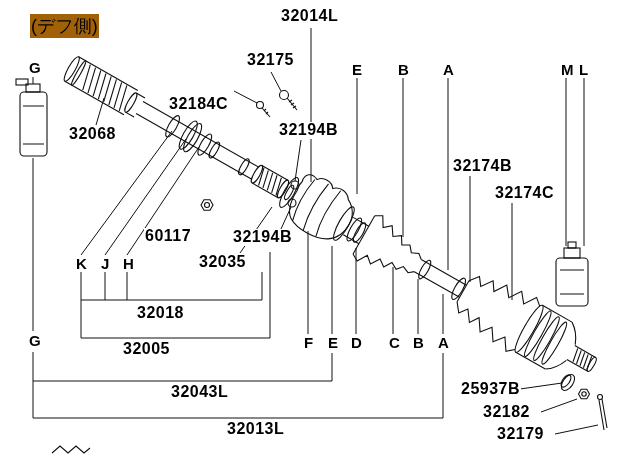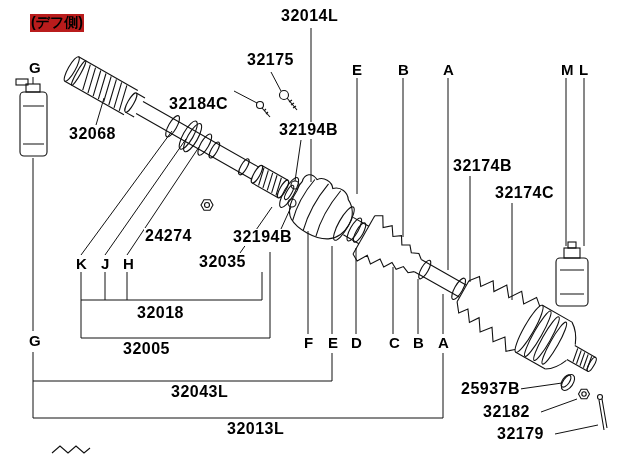--- a/index.html
+++ b/index.html
@@ -3,21 +3,21 @@
 <meta charset="utf-8">
 <style>
   html,body{margin:0;padding:0;background:#fff;}
   #stage{position:relative;width:631px;height:458px;background:#fff;overflow:hidden;
          font-family:"Liberation Sans",sans-serif;color:#000;}
   #art{position:absolute;left:0;top:0;}
   .lbl{position:absolute;font-size:16px;font-weight:700;line-height:1.05;
        background:#fff;padding:0 1px;white-space:nowrap;letter-spacing:0.5px;}
   .ltr{position:absolute;font-size:15px;font-weight:700;line-height:1.05;
        background:#fff;padding:0 1px;}
-  .note{position:absolute;font-size:14px;font-weight:700;background:#b91c1c;padding:0 1px;}
+  .note{position:absolute;font-size:18px;font-weight:400;background:#a16207;padding:0 1px;}
 </style>
 </head>
 <body>
 
 <div id="stage">
 
   <svg id="art" width="631" height="458" viewBox="0 0 631 458">
 
     <g stroke="#111" stroke-width="1" fill="none">
       <path d="M311,28 V182"></path>
@@ -179,21 +179,21 @@
 
   <div class="note" style="left:30px;top:14px">(デフ側)</div>
 
   <div class="lbl" style="left:280px;top:8px">32014L</div>
   <div class="lbl" style="left:246px;top:52px">32175</div>
   <div class="lbl" style="left:168px;top:96px">32184C</div>
   <div class="lbl" style="left:68px;top:126px">32068</div>
   <div class="lbl" style="left:278px;top:122px">32194B</div>
   <div class="lbl" style="left:452px;top:158px">32174B</div>
   <div class="lbl" style="left:494px;top:185px">32174C</div>
-  <div class="lbl" style="left:144px;top:228px">24274</div>
+  <div class="lbl" style="left:144px;top:228px">60117</div>
   <div class="lbl" style="left:232px;top:229px">32194B</div>
   <div class="lbl" style="left:198px;top:254px">32035</div>
   <div class="lbl" style="left:136px;top:305px">32018</div>
   <div class="lbl" style="left:122px;top:341px">32005</div>
   <div class="lbl" style="left:170px;top:384px">32043L</div>
   <div class="lbl" style="left:226px;top:421px">32013L</div>
   <div class="lbl" style="left:460px;top:381px">25937B</div>
   <div class="lbl" style="left:482px;top:404px">32182</div>
   <div class="lbl" style="left:496px;top:426px">32179</div>
 

